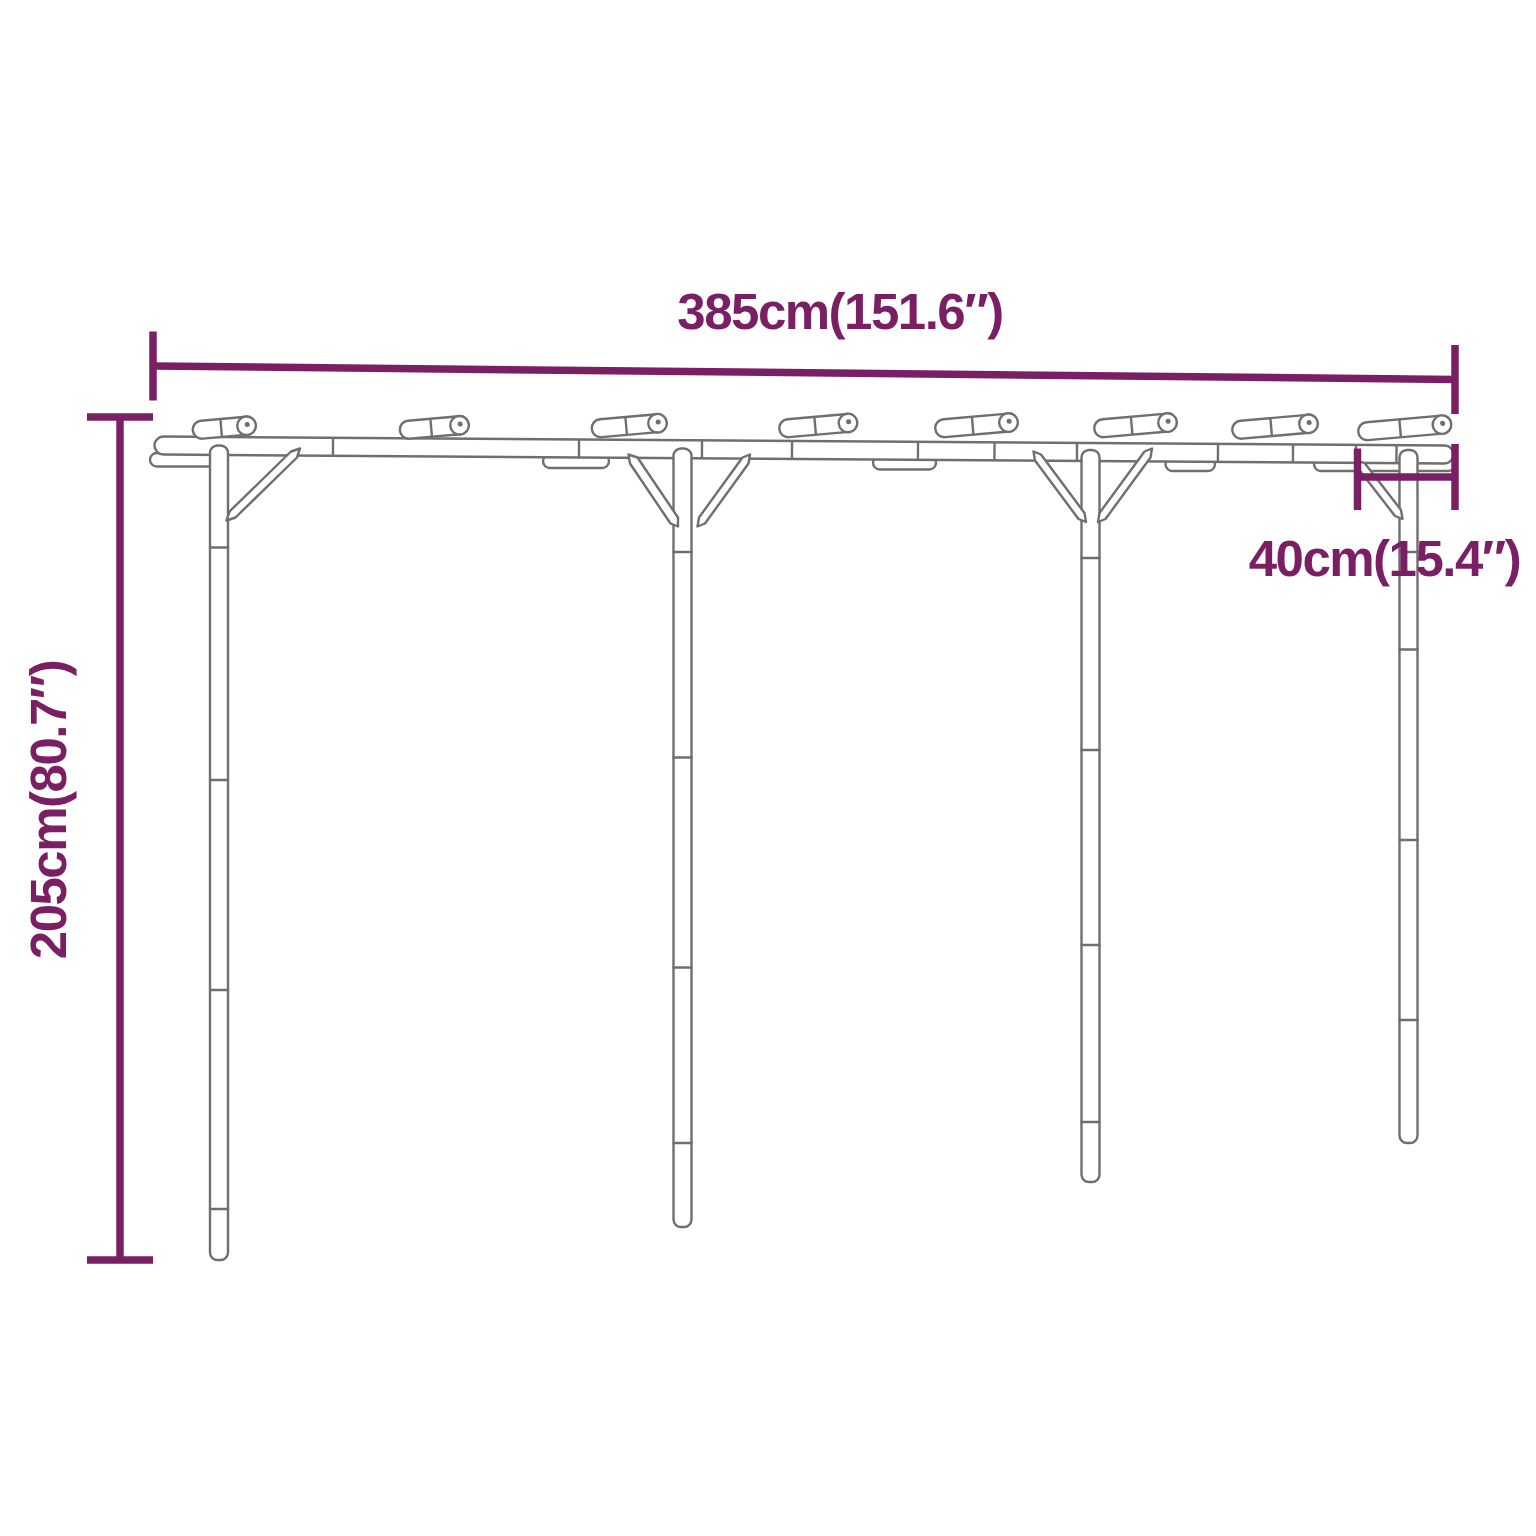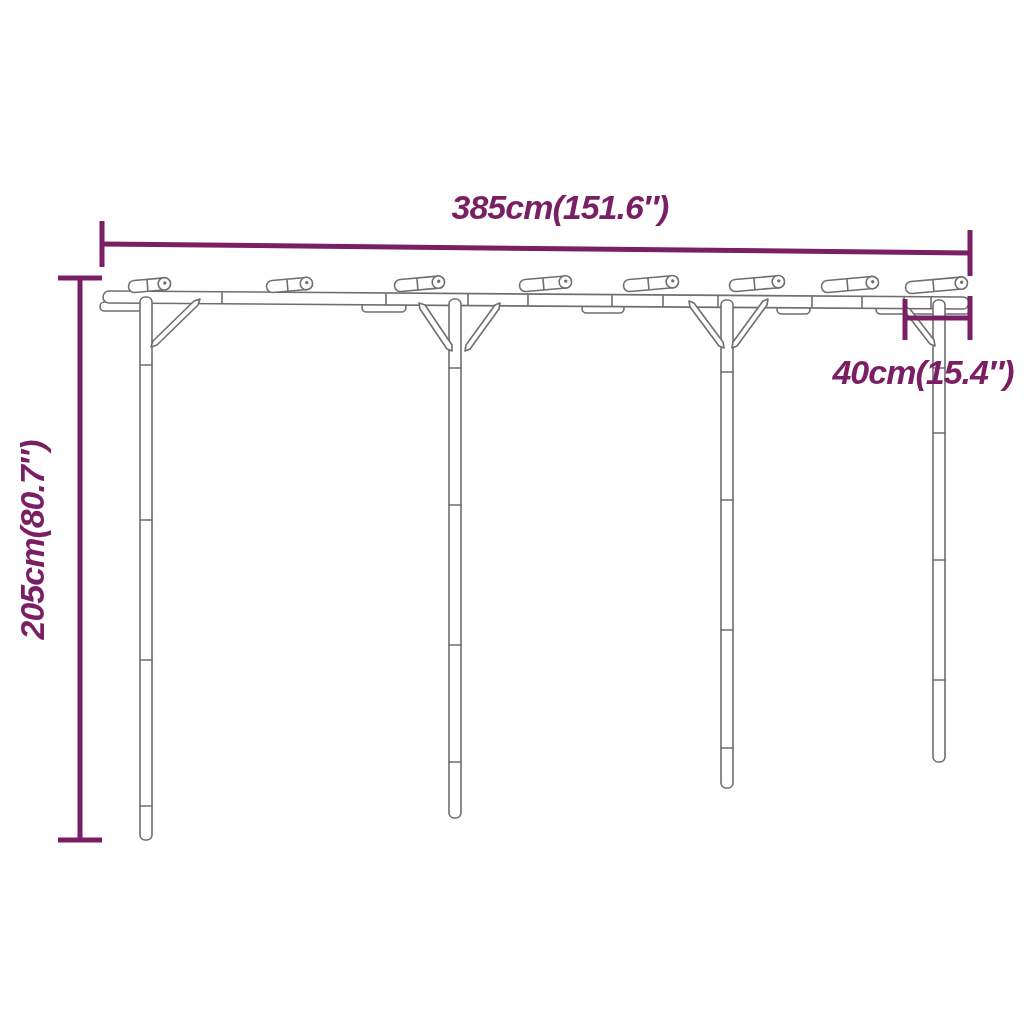--- a/index.html
+++ b/index.html
@@ -7,21 +7,20 @@
     padding: 0;
     background: #ffffff;
     font-family: "Liberation Sans", sans-serif;
   }
   .canvas {
     position: relative;
     width: 1024px;
     height: 1024px;
     background: #ffffff;
     overflow: hidden;
-    font-style: italic;
   }
   svg { display: block; }
 
   
   .struct {
     stroke: #6f6f6f;
     stroke-width: 1.6;
     fill: #ffffff;
     stroke-linejoin: round;
     stroke-linecap: round;

